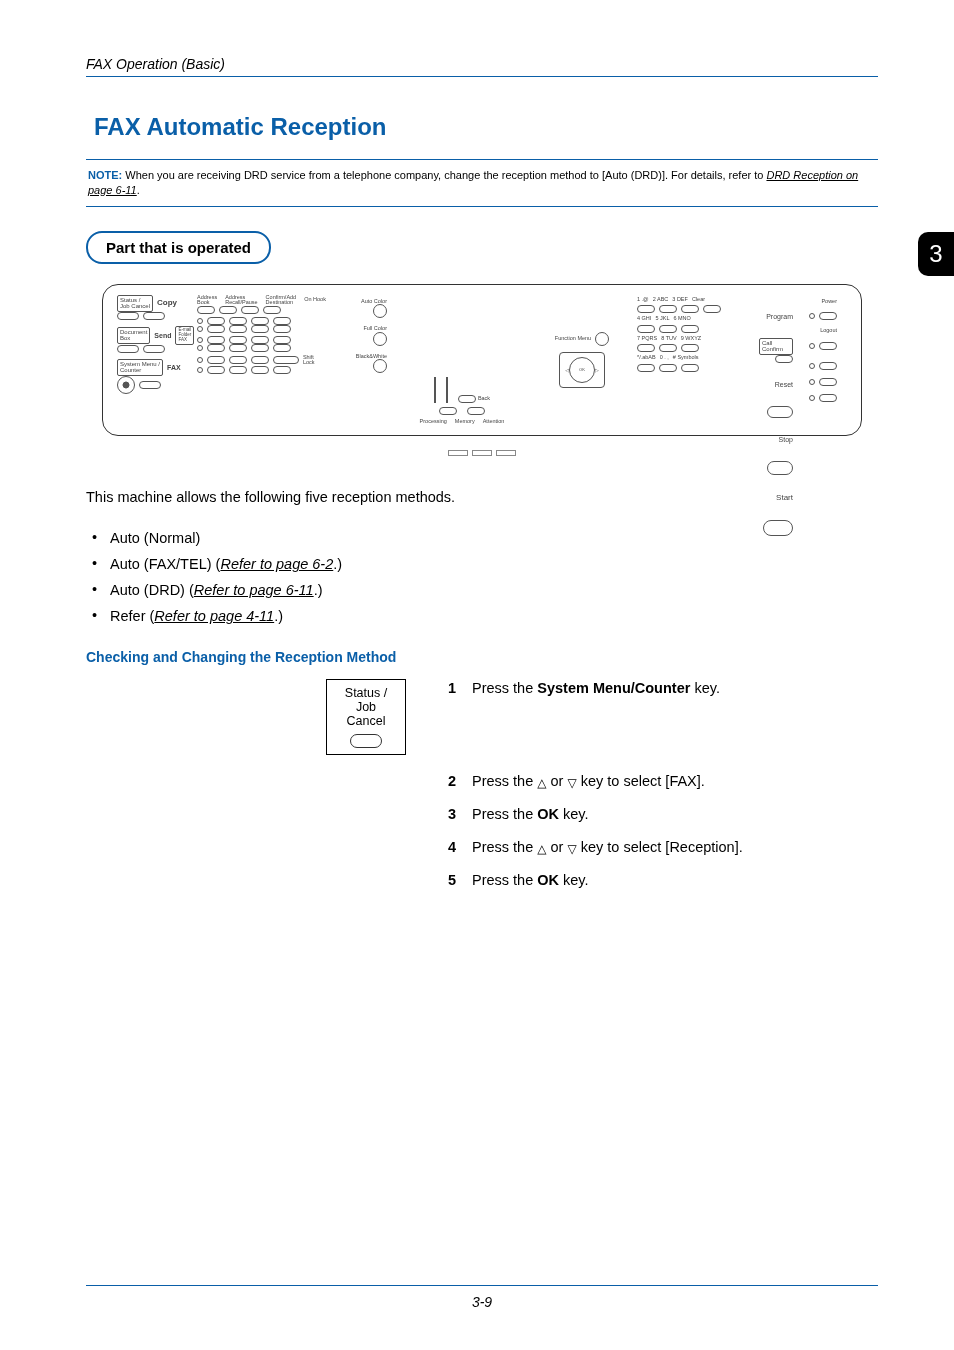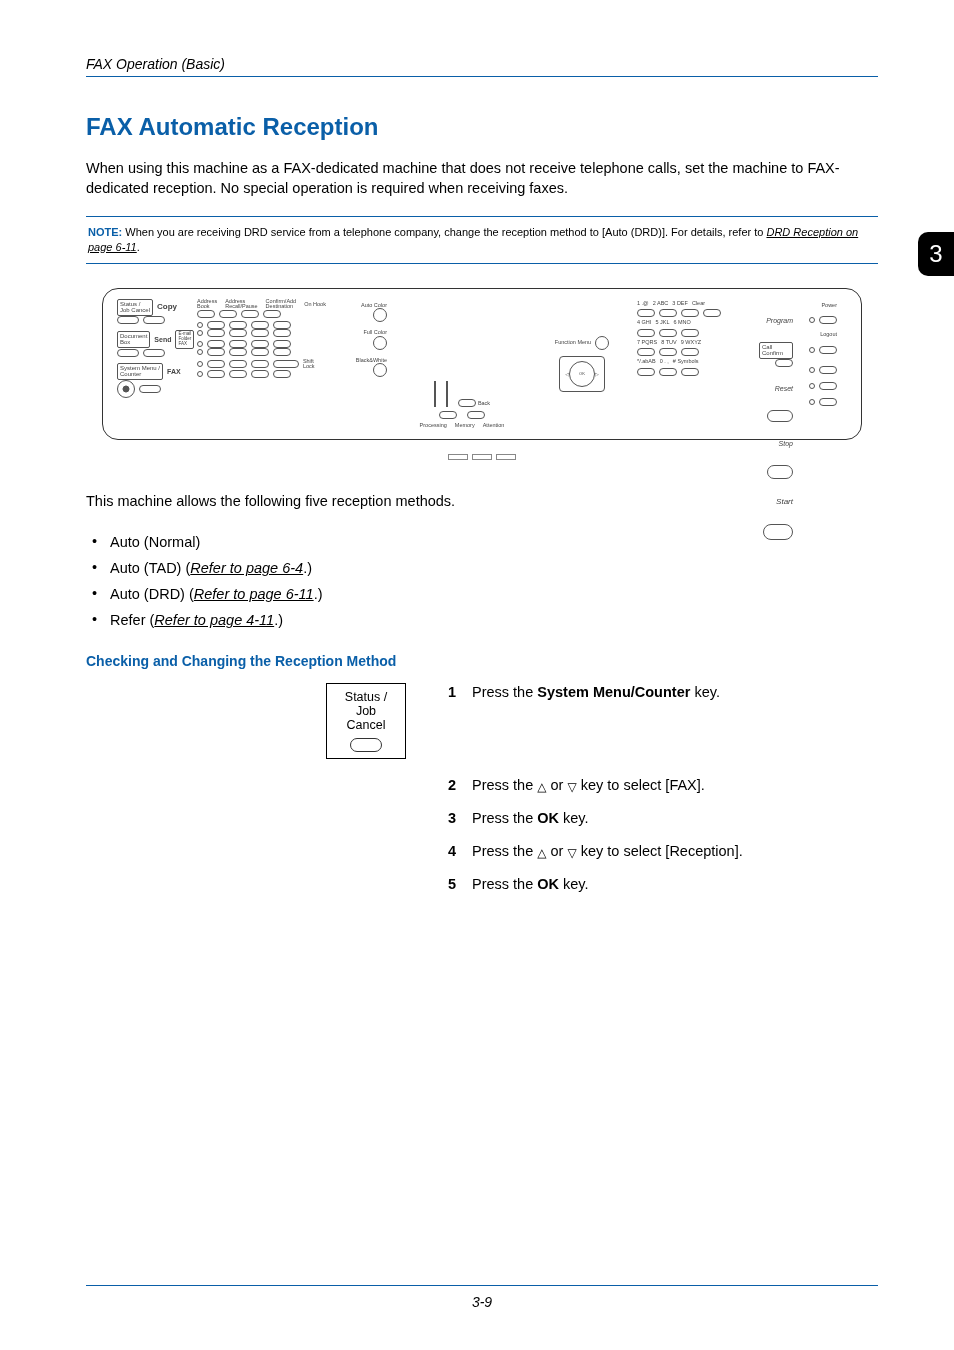--- a/index.html
+++ b/index.html
@@ -36,21 +36,21 @@
     display: flex;
     align-items: center;
     justify-content: center;
     border-top-left-radius: 10px;
     border-bottom-left-radius: 10px;
   }
   h1.section-title {
     color: #0a5fa8;
     font-size: 24px;
     font-weight: bold;
-    margin: 0 0 18px 0;
+    margin: 0 0 18px 8px;
   }
   .body-text {
     font-size: 14.5px;
     line-height: 1.35;
     margin: 0 0 18px 0;
   }
   .note-box {
     border-top: 1.5px solid #0a5fa8;
     border-bottom: 1.5px solid #0a5fa8;
     padding: 8px 2px;
@@ -109,21 +109,21 @@
     font-size: 6px; line-height: 1.1;
   }
   .screen-mini {
     width: 46px; height: 36px; border: 1px solid #555; border-radius: 4px;
     display:flex; align-items:center; justify-content:center;
   }
   .nav-circle {
     width: 26px; height: 26px; border:1px solid #555; border-radius:50%;
     display:flex; align-items:center; justify-content:center; font-size:4px;
   }
-  .panel-right-labels .rlbl { font-size: 7px; text-align: right; margin: 18px 0; font-style: italic; }
+  .panel-right-labels .rlbl { font-size: 7px; text-align: right; margin: 18px 0; }
   .sub-heading {
     color: #0a5fa8;
     font-weight: bold;
     font-size: 14px;
     margin: 0 0 14px 0;
   }
   ul.methods {
     list-style: none;
     padding: 0;
     margin: 16px 0 20px 0;
@@ -193,26 +193,28 @@
 </head>
 <body>
 
 <div class="page">
   <div class="header-right">FAX Operation (Basic)</div>
 
   <div class="chapter-tab">3</div>
 
   <h1 class="section-title">FAX Automatic Reception</h1>
 
-  <p class="body-text">When using this machine as a FAX-dedicated machine that does not receive telephone calls, set the machine to FAX-dedicated reception. No special operation is required when receiving faxes.</p>
 
   <div class="note-box">
     <span class="note-label">NOTE:</span><span> When you are receiving DRD service from a telephone company, change the reception method to [Auto (DRD)]. For details, refer to </span><span class="link">DRD Reception on page 6-11</span><span>.</span>
   </div>
 
+  <div class="part-operated-wrap">
+    <div class="part-operated">Part that is operated</div>
+  </div>
 
   <div class="panel-illustration">
 
     <div class="pcol" style="width:70px;">
       <div class="row">
         <div class="box-label" style="white-space:pre;">Status /
 Job Cancel</div>
         <span class="lbl" style="font-size:8px;font-weight:bold">Copy</span>
       </div>
       <div class="row">
@@ -445,21 +447,21 @@
   <div class="panel-footer-bar">
       <span></span>
       <span></span>
       <span></span>
     </div>
 
   <p class="body-text">This machine allows the following five reception methods.</p>
 
   <ul class="methods">
     <li><span>Auto (Normal)</span></li>
-    <li><span>Auto (TAD) (</span><span class="link">Refer to page 6-4</span><span>.)</span></li>
+    <li><span>Auto (FAX/TEL) (</span><span class="link">Refer to page 6-2</span><span>.)</span></li>
     <li><span>Auto (DRD) (</span><span class="link">Refer to page 6-11</span><span>.)</span></li>
     <li><span>Refer (</span><span class="link">Refer to page 4-11</span><span>.)</span></li>
   </ul>
 
   <div class="sub-heading">Checking and Changing the Reception Method</div>
 
   <div class="steps-area">
     <div class="step-illustration">
       <div class="status-box">
         <div class="t1">Status /</div>

